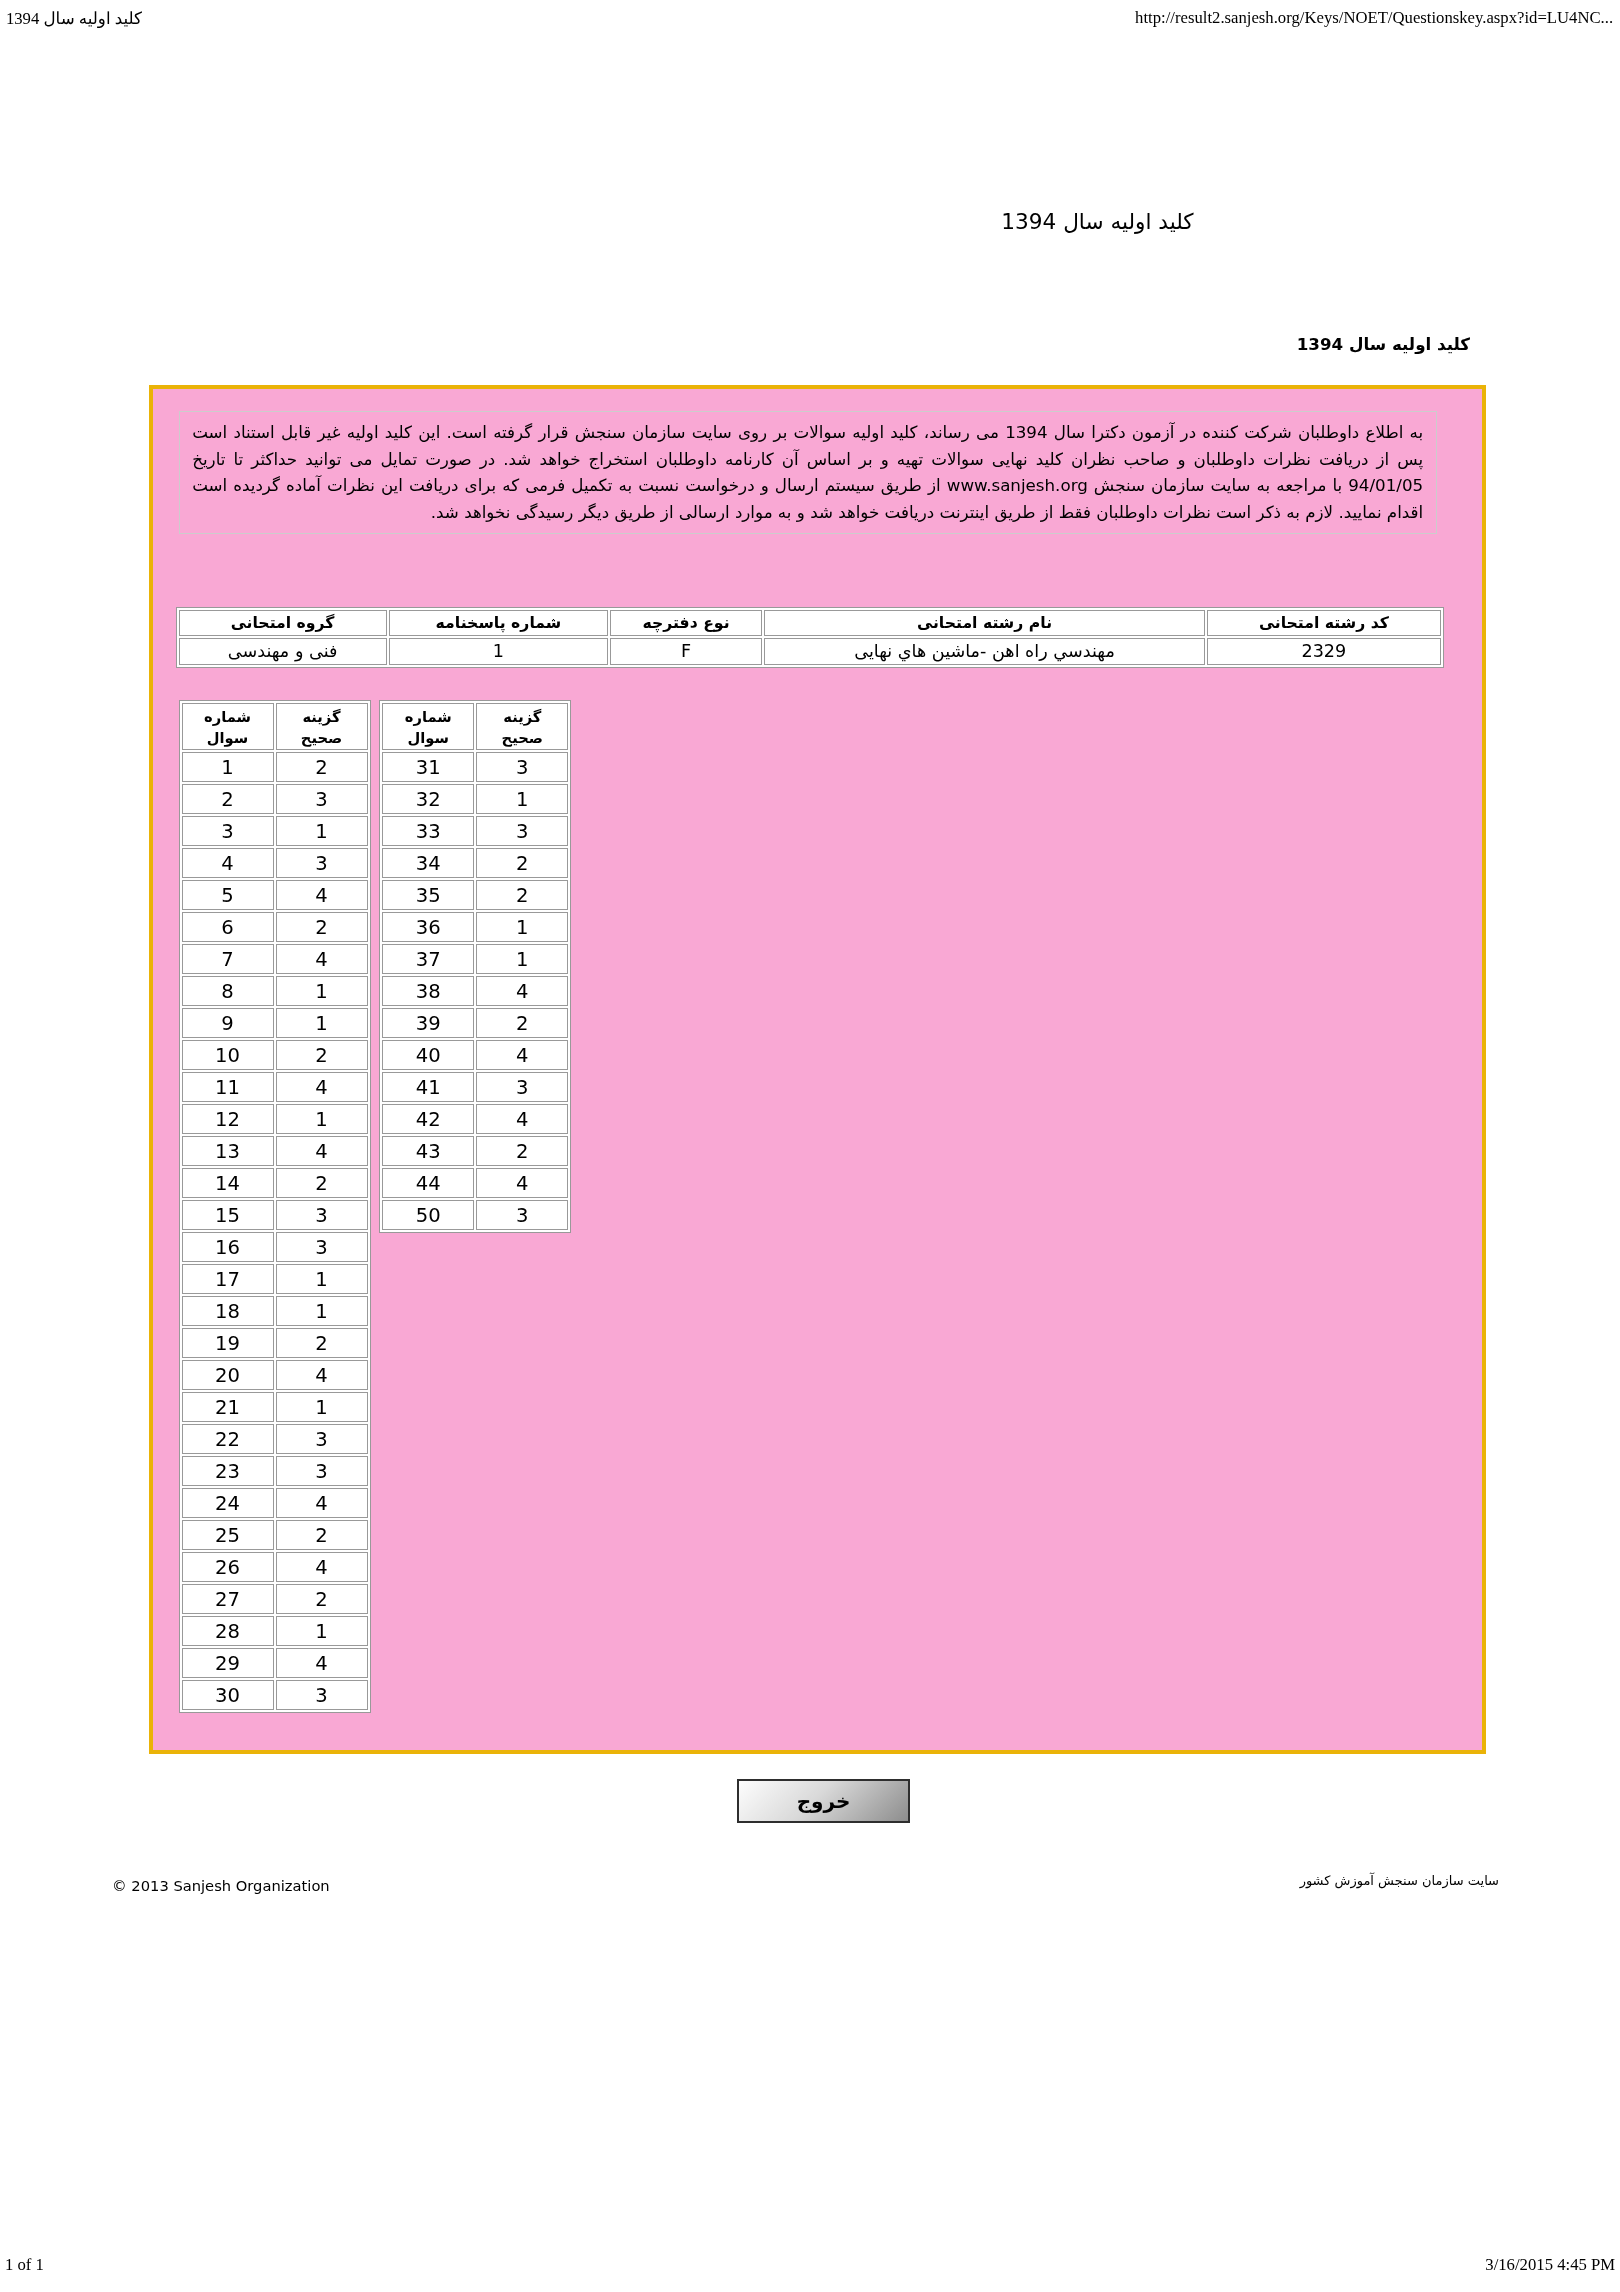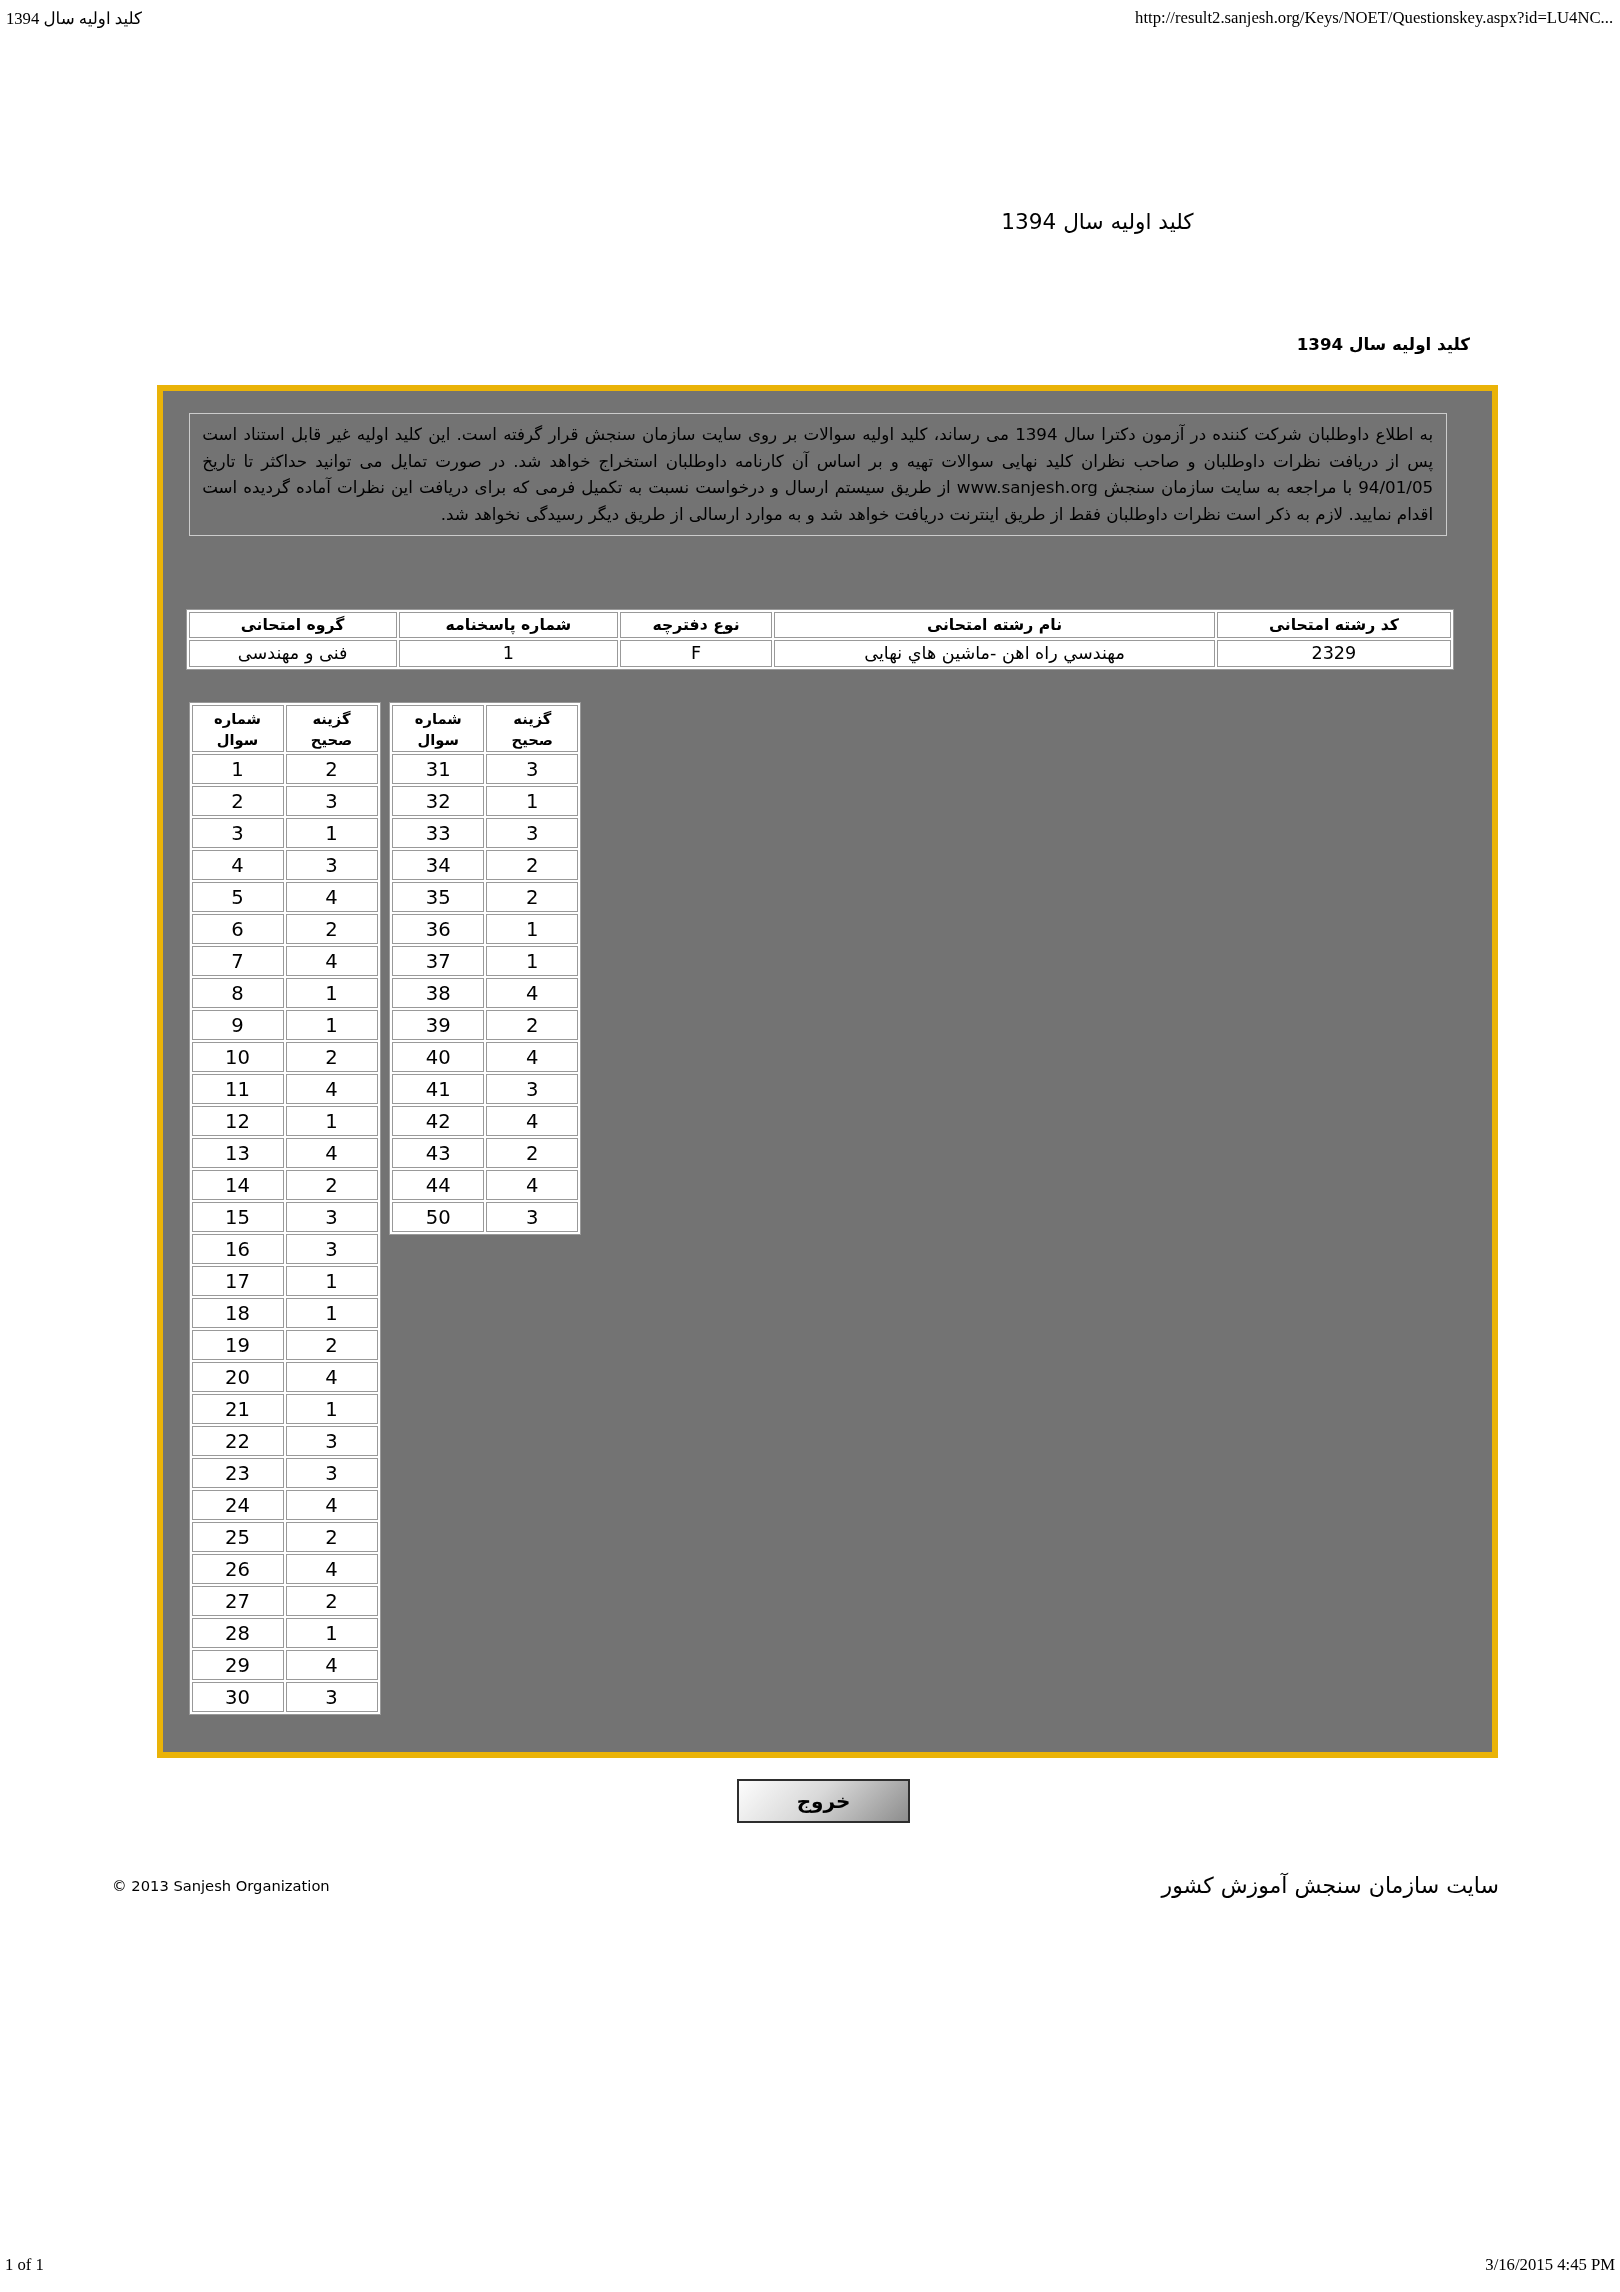--- a/index.html
+++ b/index.html
@@ -35,24 +35,24 @@
     position: absolute;
     right: 150px; top: 334px;
     font-size: 16.7px;
     font-weight: bold;
     direction: rtl;
     white-space: nowrap;
   }
 
   .content-box {
     position: absolute;
-    left: 157px; top: 385px;
+    left: 149px; top: 385px;
     width: 1329px; height: 1361px;
-    border: 6px solid #eab308;
-    background: #737373;
+    border: 4px solid #eab308;
+    background: #f9a8d4;
   }
 
   .notice-box {
     position: absolute;
     left: 25.5px; top: 21.6px;
     width: 1231px;
     border: 1px solid #cccccc;
     padding: 7.8px 12.7px;
     direction: rtl;
     text-align: justify;
@@ -107,21 +107,21 @@
 
   .site-footer-left {
     position: absolute;
     left: 112px; top: 1877px;
     font-size: 14.7px;
     white-space: nowrap;
   }
   .site-footer-right {
     position: absolute;
     right: 121px; top: 1873px;
-    font-size: 22px;
+    font-size: 13px;
     direction: rtl;
     white-space: nowrap;
   }
 </style>
 </head>
 <body>
 
 <div class="page">
 
   <div class="print-text print-hdr-left">کلید اولیه سال 1394</div>

